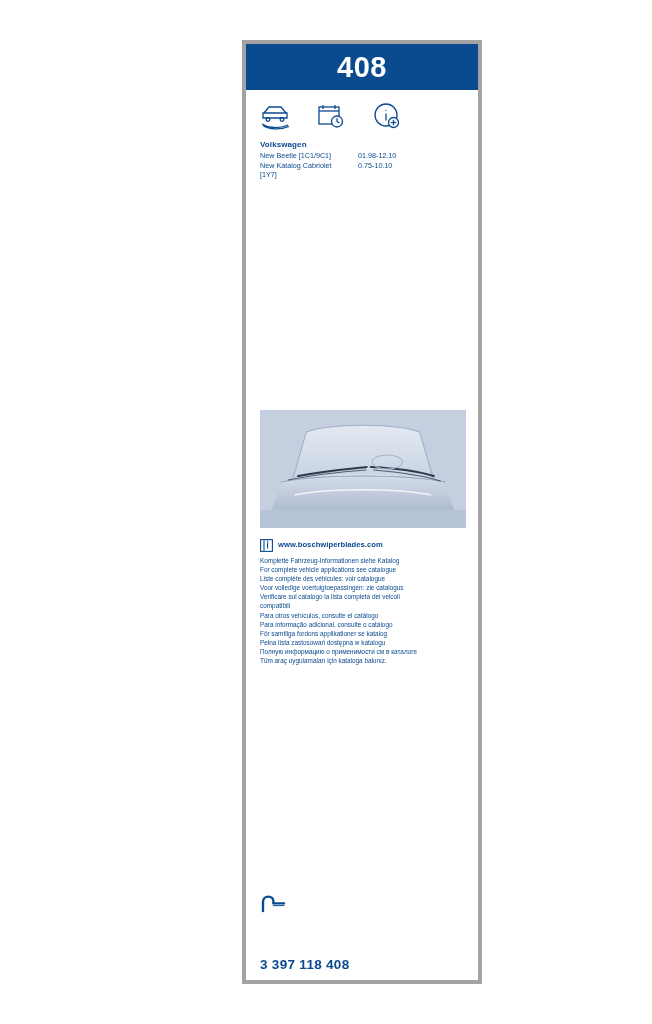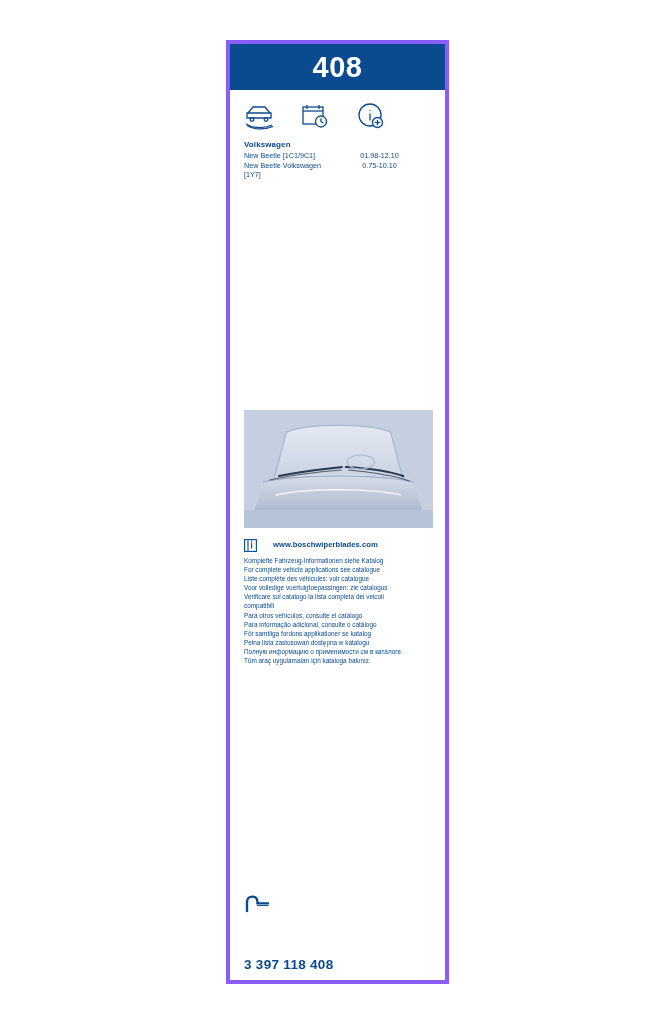--- a/index.html
+++ b/index.html
@@ -10,26 +10,26 @@
   body {
     width: 652px;
     height: 1024px;
     font-family: "Liberation Sans", sans-serif;
     position: relative;
     overflow: hidden;
   }
 
   .package {
     position: absolute;
-    left: 226px;
+    left: 242px;
     top: 40px;
-    width: 223px;
+    width: 240px;
     height: 944px;
     background: #ffffff;
-    border: 4px solid #8b5cf6;
+    border: 4px solid #a3a3a3;
     box-sizing: border-box;
     display: flex;
     flex-direction: column;
   }
 
   
   .header-band {
     background: #0a4a8f;
     height: 46px;
     flex: 0 0 auto;
@@ -79,21 +79,21 @@
   }
   .veh-table td {
     font-size: 7.2px;
     color: #0a4a8f;
     line-height: 1.35;
     vertical-align: top;
     padding: 0;
     margin-top: 40px;
   }
   .veh-model { width: 98px; padding-right: 4px; }
-  .veh-date { width: auto; white-space: nowrap; text-align: center; }
+  .veh-date { width: auto; white-space: nowrap; }
 
   
   .spacer {
     flex: 1 1 auto;
   }
 
   
   .picture {
     margin: 0 12px 0 14px;
     height: 118px;
@@ -101,21 +101,21 @@
     background: linear-gradient(180deg, #cfd8e6 0%, #c3cee0 55%, #b9c6db 100%);
     position: relative;
     overflow: hidden;
   }
   .picture svg { display: block; width: 100%; height: 100%; }
 
   
   .web-row {
     display: flex;
     align-items: center;
-    gap: 16px;
+    gap: 5px;
     padding: 10px 12px 0 14px;
     flex: 0 0 auto;
   }
   .book-icon {
     width: 13px;
     height: 13px;
     flex: 0 0 auto;
   }
   .web-url {
     font-size: 7.6px;
@@ -206,21 +206,21 @@
 
   <div class="veh-block">
     <div class="veh-brand">Volkswagen</div>
     <table class="veh-table">
       <tbody>
           <tr>
         <td class="veh-model">New Beetle [1C1/9C1]</td>
         <td class="veh-date">01.98-12.10</td>
       </tr>
       <tr>
-        <td class="veh-model">New Beetle Volkswagen</td>
+        <td class="veh-model">New Katalog Cabriolet</td>
         <td class="veh-date">0.75-10.10</td>
       </tr>
       <tr>
         <td class="veh-model">[1Y7]</td>
         <td class="veh-date"></td>
       </tr>
     </tbody>
       </table>
   </div>
 

